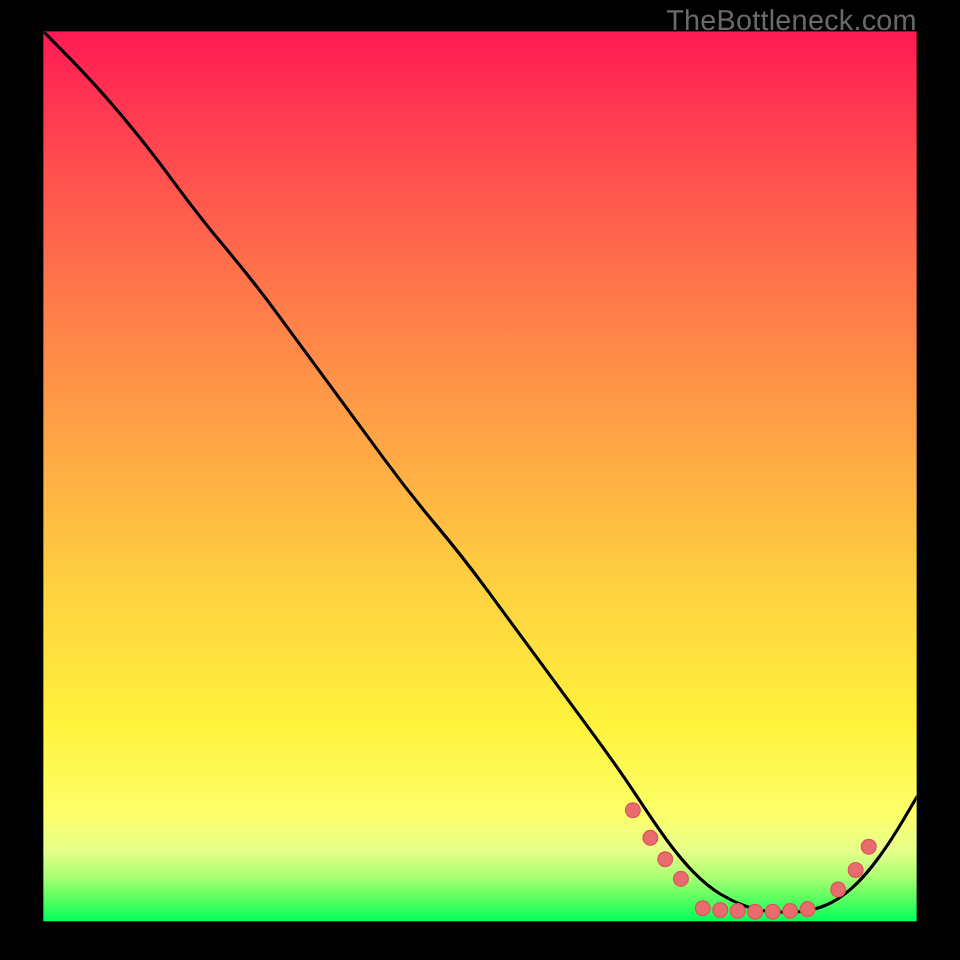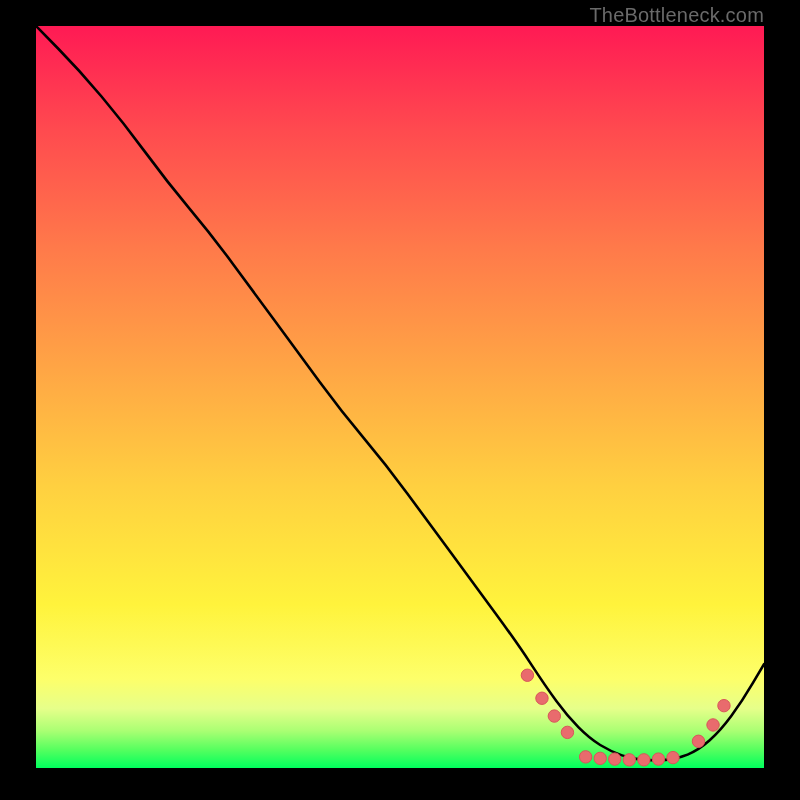--- a/index.html
+++ b/index.html
@@ -41,21 +41,21 @@
     position: absolute;
     left: 0; top: 0;
     width: 728px;
     height: 742px;
   }
   .attribution {
     position: absolute;
     top: 4px;
     right: 36px;
     color: #6a6a6a;
-    font-size: 20px;
+    font-size: 24px;
     font-weight: 500;
     letter-spacing: 0.2px;
     user-select: none;
   }
 </style>
 </head>
 <body>
 
 <div class="attribution">TheBottleneck.com</div>
 

